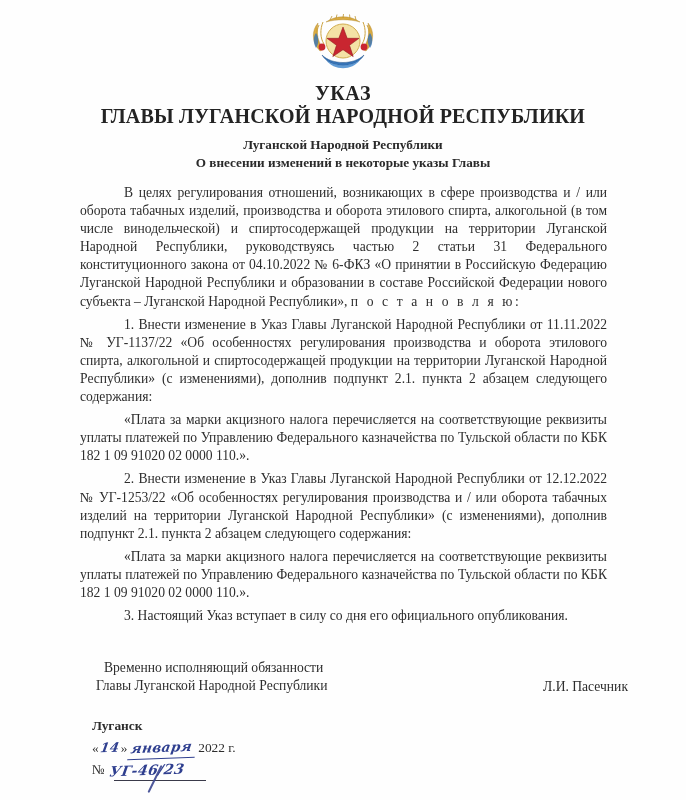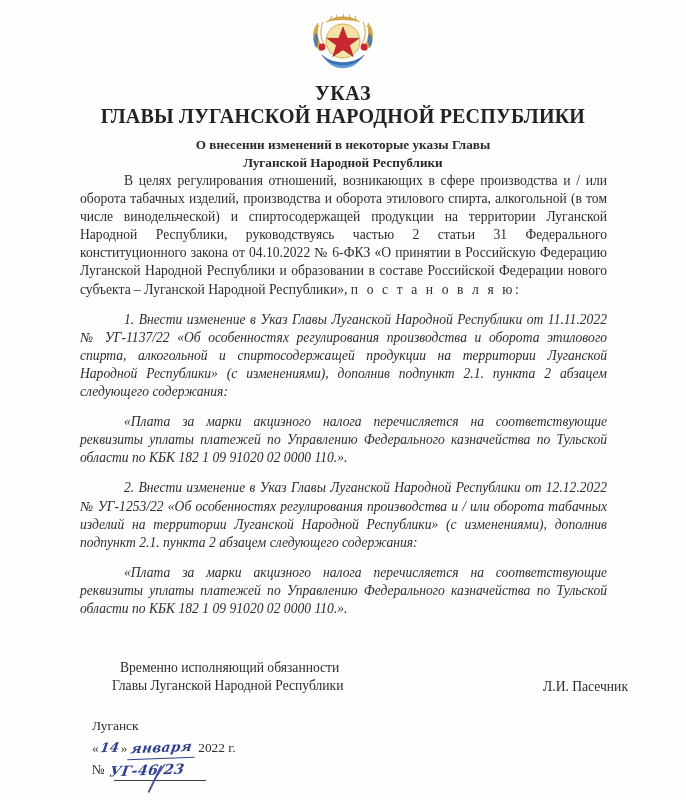--- a/index.html
+++ b/index.html
@@ -66,45 +66,45 @@
     margin-top: 7px;
     font-size: 13.2px;
     font-weight: bold;
     line-height: 1.33;
     color: #2a2a2a;
   }
 
   
   .body-block {
     position: absolute;
-    top: 172px;
+    top: 184px;
     left: 80px;
     width: 527px;
   }
   .para {
     text-align: justify;
     text-justify: inter-word;
     font-size: 13.6px;
     line-height: 18.1px;
     text-indent: 44px;
     margin: 0;
     color: #2d2d2d;
     hyphens: none;
   }
-  .para + .para { margin-top: 12px; font-style: italic; }
+  .para + .para { margin-top: 5px; }
   .para.last-line-left { text-align-last: left; }
   .spaced {
     letter-spacing: 2.6px;
   }
 
   
   .sign-block {
     position: absolute;
     top: 659px;
-    left: 112px;
+    left: 96px;
     right: 58px;
     display: flex;
     justify-content: space-between;
     align-items: flex-end;
   }
   .sign-title {
     font-size: 13.6px;
     line-height: 18.4px;
     color: #2d2d2d;
   }
@@ -118,21 +118,21 @@
   }
 
   
   .footer-block {
     position: absolute;
     top: 717px;
     left: 92px;
     font-size: 13.4px;
     color: #2d2d2d;
   }
-  .place { line-height: 18px; }
+  .place { line-height: 18px; font-weight: bold; }
   .date-line {
     margin-top: 3px;
     line-height: 19px;
     white-space: nowrap;
   }
   .number-line {
     margin-top: 1px;
     line-height: 19px;
     white-space: nowrap;
     position: relative;
@@ -228,39 +228,40 @@
 
       <path d="M10 22 C13 26 13 33 10 37 C7 32 7 26 10 22 Z" fill="#2f6fb5" opacity="0.8"></path>
       <path d="M64 22 C67 26 67 33 64 37 C61 32 61 26 64 22 Z" fill="#2f6fb5" opacity="0.8"></path>
     </svg>
   </div>
 
   <div class="head-block">
     <div class="doc-kind">УКАЗ</div>
     <div class="doc-authority">ГЛАВЫ ЛУГАНСКОЙ НАРОДНОЙ РЕСПУБЛИКИ</div>
     <div class="doc-subject">
+      <div>Луганской Народной Республики</div>
       <div>О внесении изменений в некоторые указы Главы</div>
-      <div>Луганской Народной Республики</div>
     </div>
   </div>
 
   <div class="body-block">
 
     <p class="para last-line-left">
       <span>В целях регулирования отношений, возникающих в сфере производства и / или оборота табачных изделий, производства и оборота этилового спирта, алкогольной (в том числе винодельческой) и спиртосодержащей продукции на территории Луганской Народной Республики, руководствуясь частью 2 статьи 31 Федерального конституционного закона от 04.10.2022 № 6-ФКЗ «О принятии в Российскую Федерацию Луганской Народной Республики и образовании в составе Российской Федерации нового субъекта – Луганской Народной Республики», </span><span class="spaced">п о с т а н о в л я ю:</span>
     </p>
 
     <p class="para last-line-left">1. Внести изменение в Указ Главы Луганской Народной Республики от 11.11.2022 № УГ-1137/22 «Об особенностях регулирования производства и оборота этилового спирта, алкогольной и спиртосодержащей продукции на территории Луганской Народной Республики» (с изменениями), дополнив подпункт 2.1. пункта 2 абзацем следующего содержания:</p>
 
     <p class="para last-line-left">«Плата за марки акцизного налога перечисляется на соответствующие реквизиты уплаты платежей по Управлению Федерального казначейства по Тульской области по КБК 182 1 09 91020 02 0000 110.».</p>
 
     <p class="para last-line-left">2. Внести изменение в Указ Главы Луганской Народной Республики от 12.12.2022 № УГ-1253/22 «Об особенностях регулирования производства и / или оборота табачных изделий на территории Луганской Народной Республики» (с изменениями), дополнив подпункт 2.1. пункта 2 абзацем следующего содержания:</p>
 
     <p class="para last-line-left">«Плата за марки акцизного налога перечисляется на соответствующие реквизиты уплаты платежей по Управлению Федерального казначейства по Тульской области по КБК 182 1 09 91020 02 0000 110.».</p>
 
+    <p class="para last-line-left">3. Настоящий Указ вступает в силу со дня его официального опубликования.</p>
   </div>
 
   <div class="sign-block">
     <div class="sign-title">
       <span class="l1">Временно исполняющий обязанности</span>
       <span class="l2">Главы Луганской Народной Республики</span>
     </div>
     <div class="sign-name">Л.И. Пасечник</div>
   </div>
 

